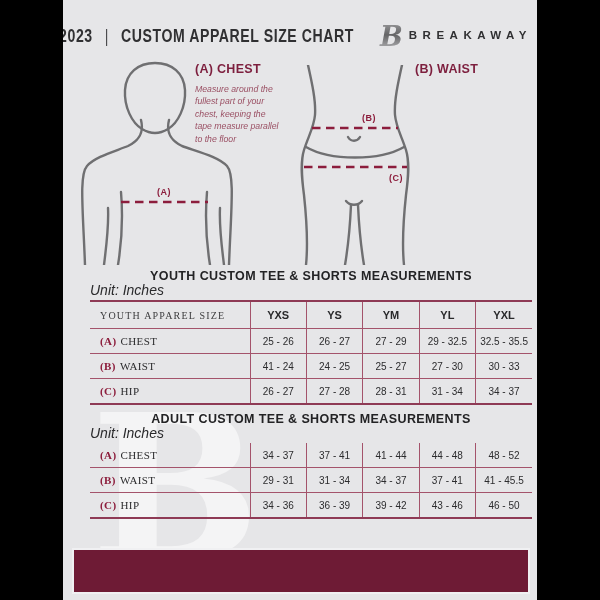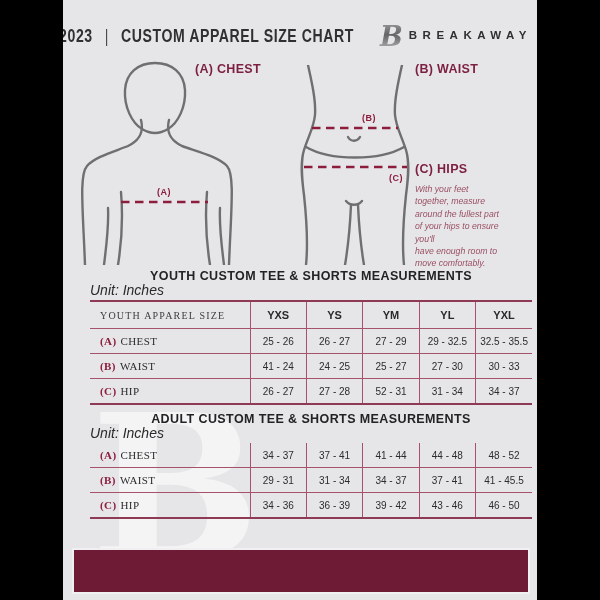--- a/index.html
+++ b/index.html
@@ -108,33 +108,28 @@
       <path class="figpath" d="M 56,140 C 55,162 53,182 50,200"></path>
       <path class="figpath" d="M 63,140 C 64,162 66,182 69,200"></path>
       <path class="dash" d="M 17,63 L 103,63"></path>
       <path class="dash" d="M 9,102 L 112,102"></path>
       <text class="dlabel" x="74" y="56" text-anchor="middle">(B)</text>
       <text class="dlabel" x="101" y="116" text-anchor="middle">(C)</text>
     </svg>
 
     <div class="instr" style="left:132px;top:62px;width:110px;">
       <h3>(A) CHEST</h3>
+      <p>Measure around the
+fullest part of your
+chest, keeping the
+tape measure parallel
+to the floor</p>
     </div>
     <div class="instr" style="left:352px;top:62px;width:122px;">
       <h3>(B) WAIST</h3>
-    </div>
-    <div class="instr" style="left:352px;top:162px;width:122px;">
-      <h3>(C) HIPS</h3>
-      <p>With your feet
-together, measure
-around the fullest part
-of your hips to ensure
-you'll
-have enough room to
-move comfortably.</p>
     </div>
 
     <div class="section" style="top:269px;">
       <div class="tbl-title">YOUTH CUSTOM TEE &amp; SHORTS MEASUREMENTS</div>
       <div class="tbl-unit">Unit: Inches</div>
       <table class="size-table">
         <colgroup>
             <col class="lab">
             <col>
             <col>
@@ -164,21 +159,21 @@
           <td class="v">41 - 24</td>
           <td class="v">24 - 25</td>
           <td class="v">25 - 27</td>
           <td class="v">27 - 30</td>
           <td class="v">30 - 33</td>
         </tr>
         <tr class="r">
           <td class="lab"><span class="pre">(C)</span><span>HIP</span></td>
           <td class="v">26 - 27</td>
           <td class="v">27 - 28</td>
-          <td class="v">52 - 31</td>
+          <td class="v">28 - 31</td>
           <td class="v">31 - 34</td>
           <td class="v">34 - 37</td>
         </tr>
       </tbody>
         </table>
     </div>
 
     <div class="section" style="top:412px;">
       <div class="tbl-title">ADULT CUSTOM TEE &amp; SHORTS MEASUREMENTS</div>
       <div class="tbl-unit">Unit: Inches</div>

